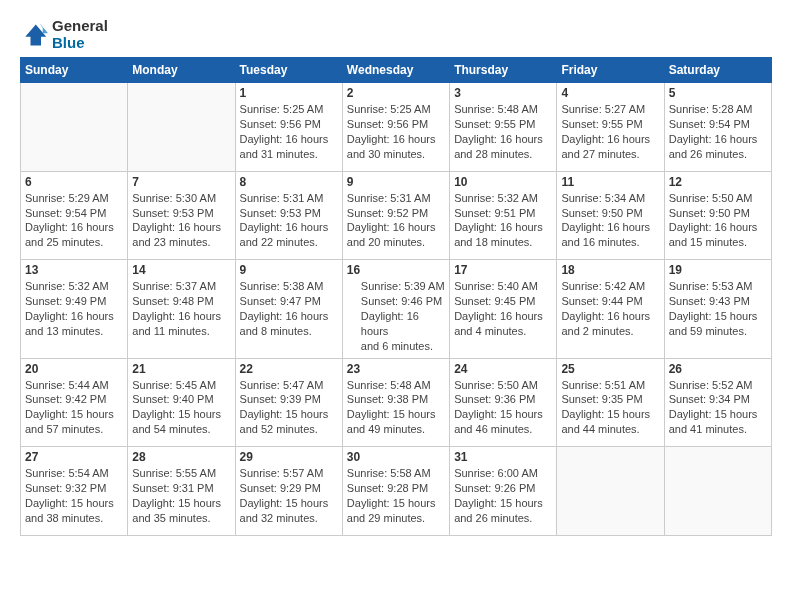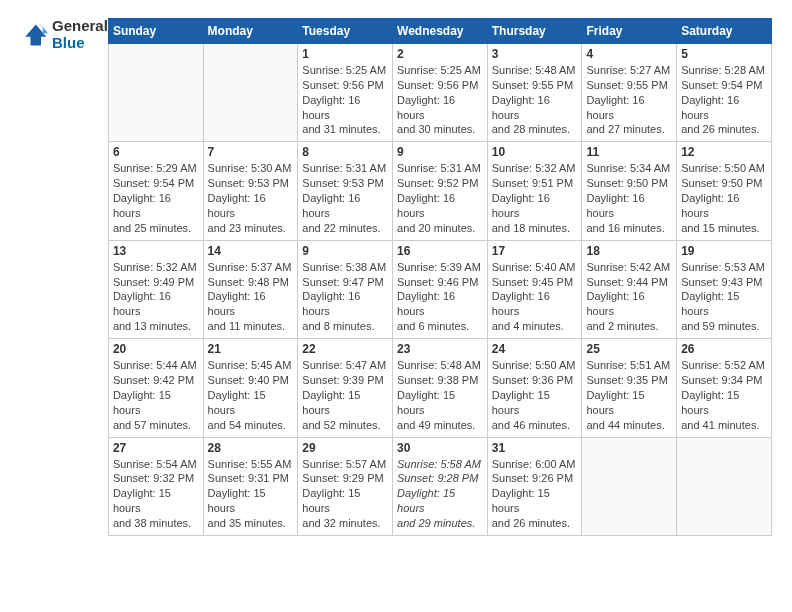--- a/index.html
+++ b/index.html
@@ -8,20 +8,21 @@
       height: 612px;
       font-family: Arial, sans-serif;
       background: #fff;
       overflow: hidden;
     }
     .page {
       width: 792px;
       height: 548px;
       padding: 18px 20px 12px 20px;
       display: flex;
+      flex-direction: column;
     }
     .header {
       display: flex;
       align-items: flex-start;
       justify-content: space-between;
       margin-bottom: 6px;
     }
     .logo {
       display: flex;
       align-items: center;
@@ -237,21 +238,21 @@
           </td>
           <td>
             <span class="day-num">9</span>
             <div class="day-info" style="white-space: pre-line;">Sunrise: 5:38 AM
 Sunset: 9:47 PM
 Daylight: 16 hours
 and 8 minutes.</div>
           </td>
           <td>
             <span class="day-num">16</span>
-            <div class="day-info" style="white-space: pre-line;">Sunrise: 5:39 AM
+            <div class="day-info" style="white-space: pre-line; margin-left: 14px;">Sunrise: 5:39 AM
 Sunset: 9:46 PM
 Daylight: 16 hours
 and 6 minutes.</div>
           </td>
           <td>
             <span class="day-num">17</span>
             <div class="day-info" style="white-space: pre-line;">Sunrise: 5:40 AM
 Sunset: 9:45 PM
 Daylight: 16 hours
 and 4 minutes.</div>
@@ -339,21 +340,21 @@
           </td>
           <td>
             <span class="day-num">29</span>
             <div class="day-info" style="white-space: pre-line;">Sunrise: 5:57 AM
 Sunset: 9:29 PM
 Daylight: 15 hours
 and 32 minutes.</div>
           </td>
           <td>
             <span class="day-num">30</span>
-            <div class="day-info" style="white-space: pre-line; font-style: italic;">Sunrise: 5:58 AM
+            <div class="day-info" style="white-space: pre-line;">Sunrise: 5:58 AM
 Sunset: 9:28 PM
 Daylight: 15 hours
 and 29 minutes.</div>
           </td>
           <td>
             <span class="day-num">31</span>
             <div class="day-info" style="white-space: pre-line;">Sunrise: 6:00 AM
 Sunset: 9:26 PM
 Daylight: 15 hours
 and 26 minutes.</div>

